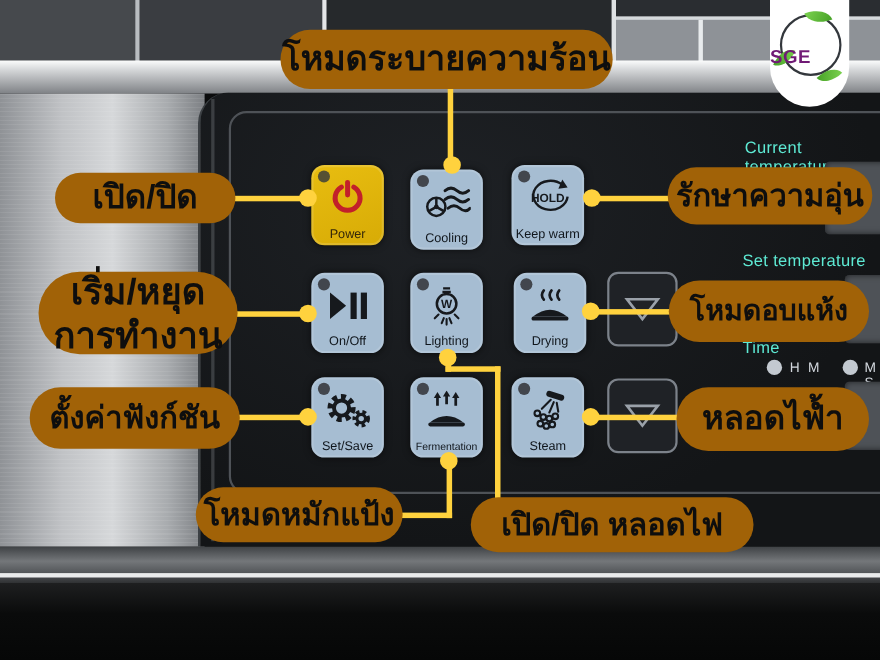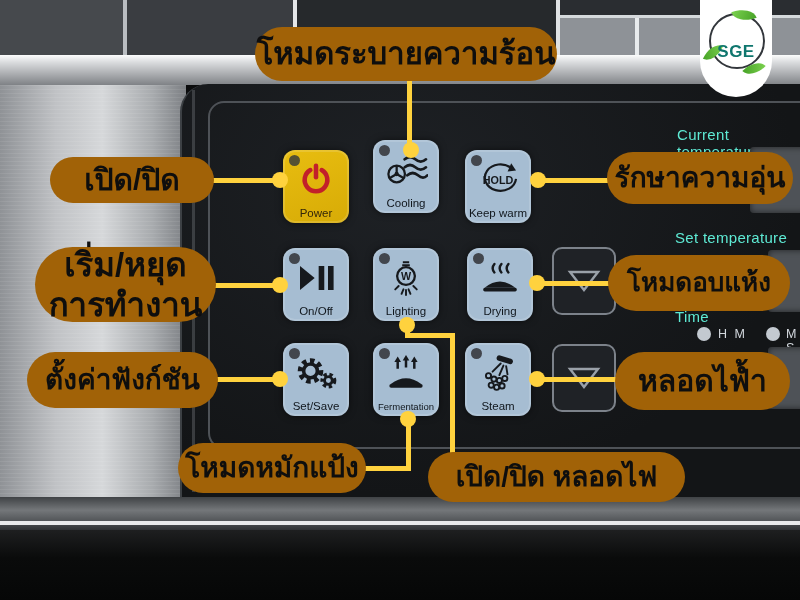--- a/index.html
+++ b/index.html
@@ -58,22 +58,22 @@
         display:flex;flex-direction:column;align-items:center;justify-content:center;
         border-radius:40px;text-align:center;line-height:1.2;}
   .yline{position:absolute;background:#ffd23e;z-index:4;}
   .dot{position:absolute;width:16px;height:16px;border-radius:50%;background:#ffd23e;z-index:4;}
 
   
   .badge{left:700px;top:0;width:72px;height:97px;background:#ffffff;
          border-radius:0 0 36px 36px;z-index:6;}
   .badge .ring{position:absolute;left:9px;top:13px;width:52px;height:52px;border:2px solid #33373c;border-radius:50%;}
   .badge .leaf{position:absolute;background:linear-gradient(135deg,#7bd14f,#46a226);border-radius:0 100% 0 100%;}
-  .badge .sge{position:absolute;left:0;top:42px;width:100%;text-align:center;
-              font-size:17px;font-weight:bold;color:#0f766e;letter-spacing:.5px;}
+  .badge .sge{position:absolute;left:0;top:42px;width:100%;
+              font-size:17px;font-weight:bold;color:#701a75;letter-spacing:.5px;}
 </style>
 </head>
 <body>
 
 <div class="stage">
 
   <div class="abs tiles">
     <div class="tile" style="left:0;width:123px;background:#46494d;"></div>
     <div class="groutv" style="left:123px;background:#b9bdc1;"></div>
     <div class="tile" style="left:127px;width:166px;background:#3a3d41;"></div>
@@ -123,21 +123,21 @@
     <div class="ind"></div>
     <div class="ico">
       <svg width="36" height="34" viewBox="0 0 24 24">
         <path d="M8 5a8 8 0 1 0 8 0" fill="none" stroke="#c2202a" stroke-width="3.2" stroke-linecap="round"></path>
         <line x1="12" y1="2" x2="12" y2="10" stroke="#c2202a" stroke-width="3.2" stroke-linecap="round"></line>
       </svg>
     </div>
     <div class="lbl">Power</div>
   </div>
 
-  <div class="btn" style="left:373px;top:140px;">
+  <div class="btn" style="left:373px;top:154px;">
     <div class="ind"></div>
     <div class="ico">
       <svg width="44" height="32" viewBox="0 0 32 24">
         <circle cx="9" cy="15" r="6.2" fill="none" stroke="#16191d" stroke-width="1.7"></circle>
         <circle cx="9" cy="15" r="1.6" fill="#16191d"></circle>
         <path d="M9 15 L9 9.5 M9 15 L13.8 17.8 M9 15 L4.2 17.8" stroke="#16191d" stroke-width="1.7" stroke-linecap="round"></path>
         <path d="M15 4 q4 -3.5 8 0 q4 3.5 8 0" fill="none" stroke="#16191d" stroke-width="2" stroke-linecap="round"></path>
         <path d="M15 10 q4 -3.5 8 0 q4 3.5 8 0" fill="none" stroke="#16191d" stroke-width="2" stroke-linecap="round"></path>
         <path d="M17 16 q4 -3.5 8 0 q4 3.5 7 0" fill="none" stroke="#16191d" stroke-width="2" stroke-linecap="round"></path>
       </svg>

